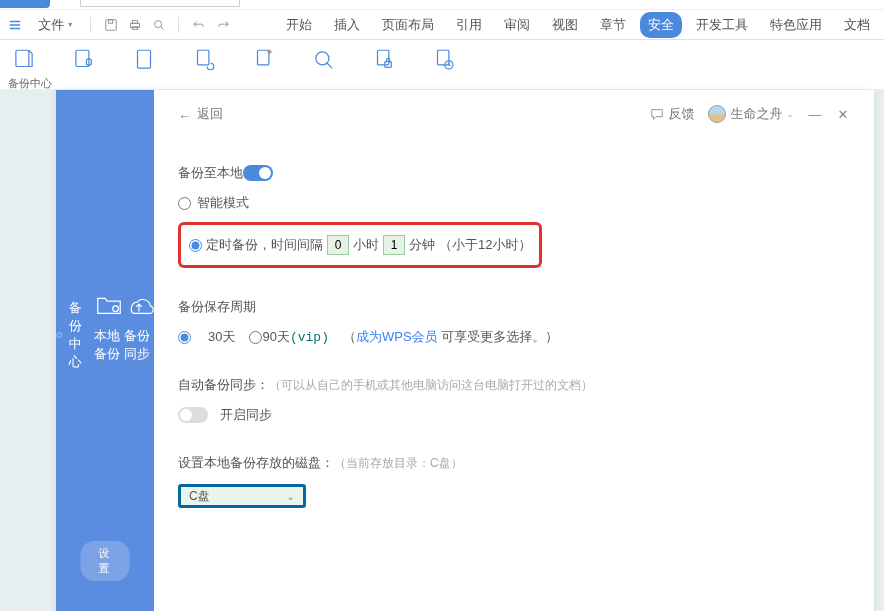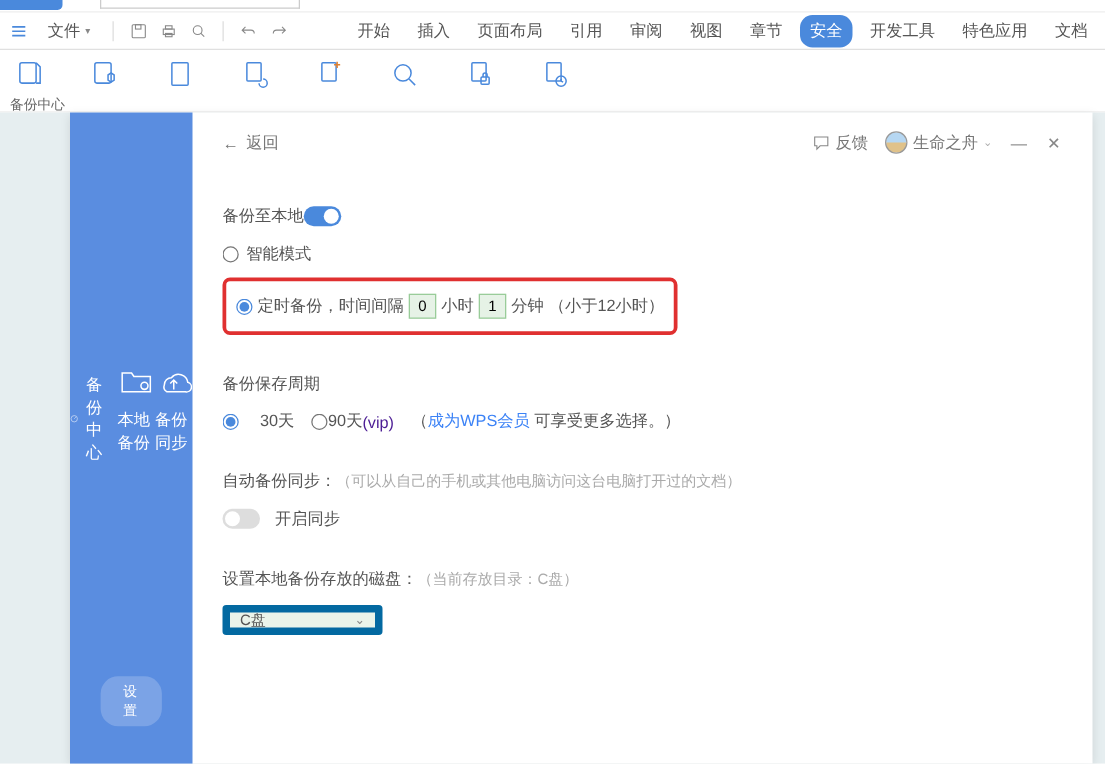--- a/index.html
+++ b/index.html
@@ -59,24 +59,24 @@
   .toggle-off { width: 30px; height: 16px; background: #ddd; border-radius: 8px; position: relative; display: inline-block; vertical-align: middle; margin-right: 6px; }
   .toggle-off::after { content: ""; position: absolute; left: 2px; top: 2px; width: 12px; height: 12px; background: #fff; border-radius: 50%; }
 
   .radio-row { display: flex; align-items: center; gap: 6px; font-size: 13px; color: #555; margin-bottom: 10px; }
   input[type=radio] { accent-color: #4a89dc; }
 
   .highlight-box { border: 3px solid #e03030; border-radius: 6px; padding: 10px 8px; display: inline-flex; align-items: center; gap: 4px; font-size: 13px; color: #555; }
   .num-input { width: 22px; height: 20px; border: 1px solid #9c9; background: #e6f2e6; text-align: center; font-size: 12px; padding: 0; }
 
   .muted { color: #aaa; font-size: 12px; }
-  .vip { color: #4c1d95; }
+  .vip { color: #0f766e; font-family: Liberation Mono, monospace; }
   .link { color: #3b82f6; }
 
-  .disk-select { width: 128px; height: 24px; border: 6px solid #0369a1; background: #eaf4ea; display: flex; align-items: center; justify-content: space-between; padding: 0 8px; font-size: 12px; color: #555; border-radius: 3px; }
+  .disk-select { width: 128px; height: 24px; border: 3px solid #0369a1; background: #eaf4ea; display: flex; align-items: center; justify-content: space-between; padding: 0 8px; font-size: 12px; color: #555; border-radius: 3px; }
   .disk-select .chev { font-size: 10px; color: #888; }
 
   .feedback-icon { width:14px; height:14px; }
 </style>
 </head>
 <body>
 
 <div class="titlebar">
   <div class="bluebit"></div>
   <div class="tab"></div>

